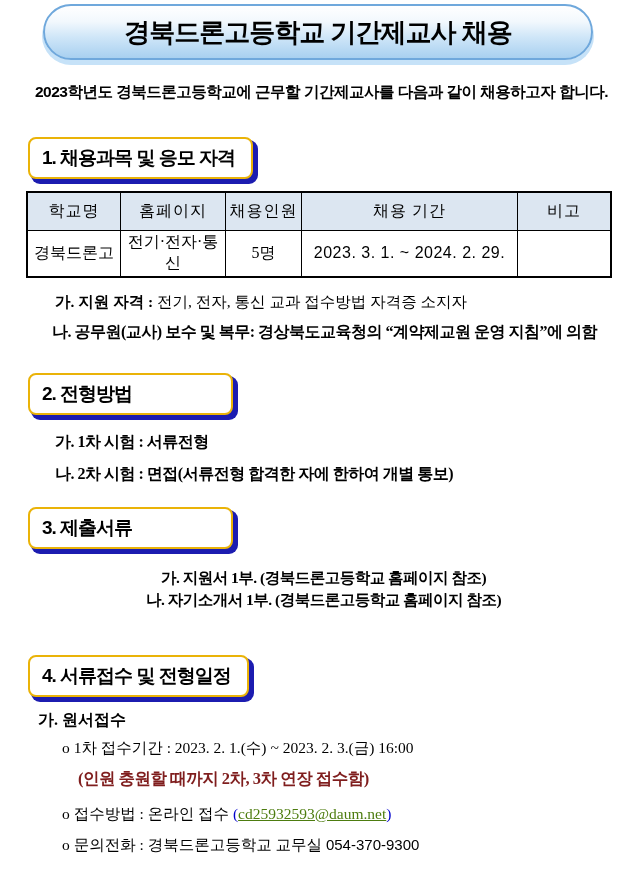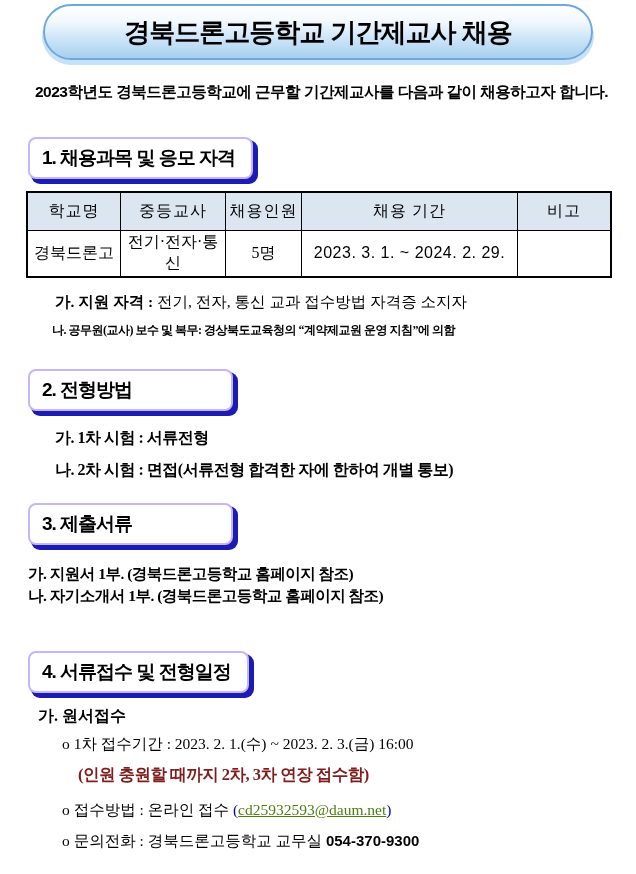--- a/index.html
+++ b/index.html
@@ -39,21 +39,21 @@
     font-size: 15.5px;
     letter-spacing: -0.5px;
   }
 
   
   .sec-header {
     display: inline-block;
     margin-left: 28px;
     min-width: 205px;
     background: #ffffff;
-    border: 2px solid #c4b5fd;
+    border: 2px solid #eab308;
     border-radius: 8px;
     box-shadow: 4px 4px 0 1px #1c1cb0;
     padding: 6px 16px 6px 12px;
     font-family: "Liberation Sans", "DejaVu Sans", sans-serif;
     font-weight: bold;
     font-size: 19px;
     letter-spacing: -1px;
   }
   .sec1-header { margin-top: 34px; }
   .sec2-header { margin-top: 30px; }
@@ -88,50 +88,50 @@
   }
   .col1 { width: 16%; } .col2 { width: 18%; } .col3 { width: 13%; }
   .col4 { width: 37%; } .col5 { width: 16%; }
 
   
   .s1-item-a { margin: 14px 0 0 55px; font-size: 15.5px; }
   .s1-item-a .lead { font-weight: bold; }
   .s1-item-b {
     margin: 9px 0 0 52px;
     font-weight: bold;
-    font-size: 12px;
+    font-size: 16px;
     letter-spacing: -0.5px;
   }
 
   
   .s2-item { margin-left: 55px; font-weight: bold; font-size: 16px; letter-spacing: -0.5px; }
   .s2-item-a { margin-top: 17px; }
   .s2-item-b { margin-top: 11px; }
 
   
-  .s3-block { margin: 18px 17px 0 28px; font-weight: bold; font-size: 15.5px; line-height: 22px; letter-spacing: -0.5px; }
+  .s3-block { margin: 18px 17px 0 28px; font-weight: bold; font-size: 15.5px; line-height: 22px; letter-spacing: -0.5px; text-align: center; }
 
   
   .s4-sub-a { margin: 13px 0 0 38px; font-weight: bold; font-size: 16px; }
   .s4-bullet { margin-left: 62px; font-size: 15.5px; }
   .s4-bullet1 { margin-top: 7px; }
   .red-note {
     margin: 9px 0 0 78px;
     color: #7f1d1d;
     font-weight: bold;
     font-size: 16.5px;
     letter-spacing: -0.5px;
   }
   .s4-bullet2 { margin-top: 14px; }
   .s4-bullet3 { margin-top: 10px; }
   a.email-link { color: #4d7c0f; text-decoration: underline; }
   .blue-paren { color: #0000cc; }
   .phone {
     font-family: "Liberation Sans", "DejaVu Sans", sans-serif;
-    font-weight: bold;
+    font-weight: normal;
     font-size: 15px;
     text-align: center;
   }
 </style>
 </head>
 <body>
 
 
 
 <div class="topline"></div>
@@ -151,21 +151,21 @@
   <colgroup>
     <col class="col1">
       <col class="col2">
       <col class="col3">
       <col class="col4">
       <col class="col5">
   </colgroup>
   <tbody>
       <tr>
     <th>학교명</th>
-    <th>중등교사</th>
+    <th>홈페이지</th>
     <th>채용인원</th>
     <th>채용 기간</th>
     <th>비고</th>
   </tr>
   <tr>
     <td>경북드론고</td>
     <td>전기·전자·통신</td>
     <td>5명</td>
     <td class="cell-period">2023. 3. 1. ~ 2024. 2. 29.</td>
     <td></td>

